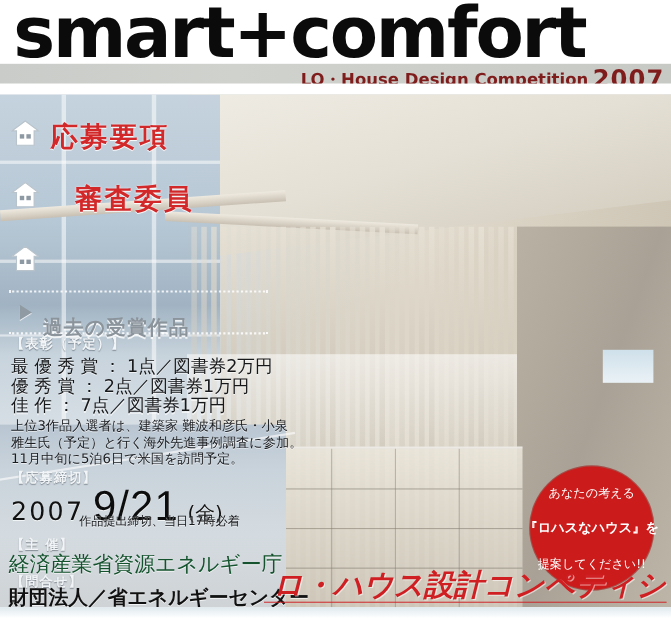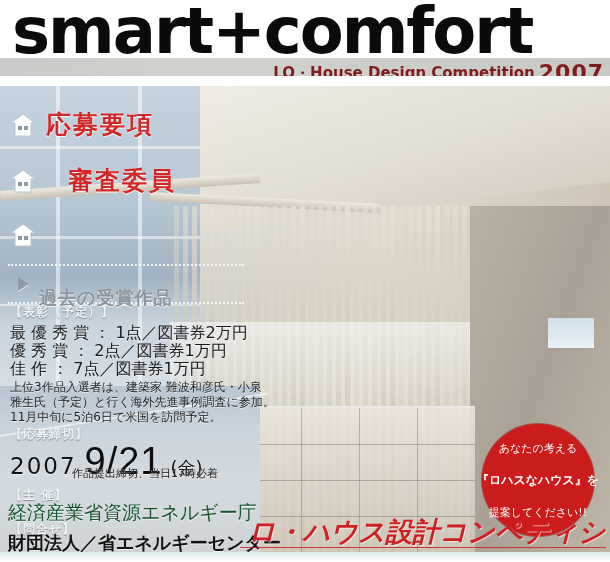--- a/index.html
+++ b/index.html
@@ -128,21 +128,21 @@
   }
   
   #bottomband{
     position:absolute;left:0;top:552px;width:610px;height:10px;
     background:linear-gradient(180deg,#dfe9ee,#ffffff);
   }
 
   
   .nav-item{
     position:absolute;left:10px;
-    display:flex;align-items:center;gap:10px;
+    display:flex;align-items:flex-start;gap:10px;
     cursor:pointer;
   }
   .nav-item .label{
     font-family:"DejaVu Sans","Liberation Sans",sans-serif;
     font-weight:bold;
     font-size:25px;
     color:#d3282a;
     letter-spacing:2px;
     text-shadow:0 1px 0 rgba(255,255,255,.85), 0 0 2px rgba(255,255,255,.7);
     white-space:nowrap;

